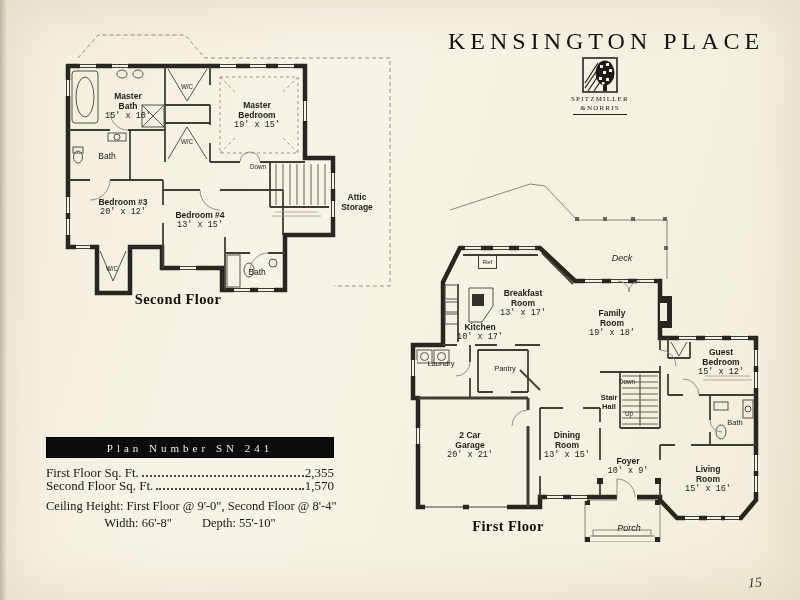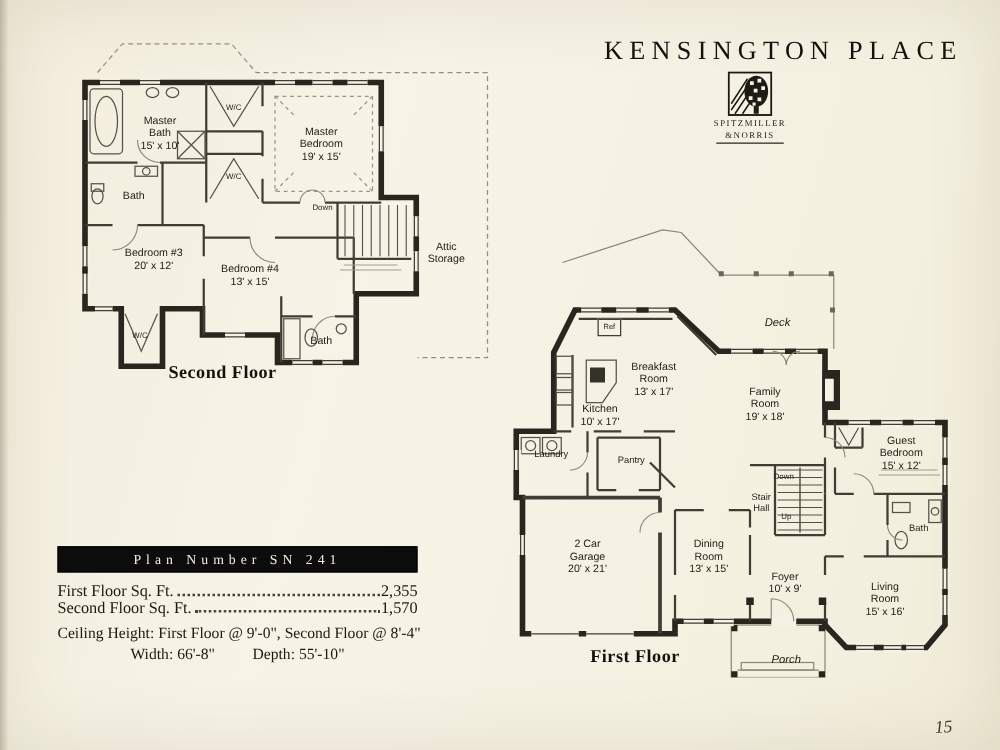--- a/index.html
+++ b/index.html
@@ -3,32 +3,32 @@
 <meta charset="utf-8">
 <style>
   html,body{margin:0;padding:0;background:#d8d4c6;}
   .page{position:relative;width:800px;height:600px;overflow:hidden;
         background:linear-gradient(105deg,#f2eddc 0%,#f7f3e6 35%,#f5f1e1 75%,#f1ecd9 100%);
         box-shadow:inset 0 0 60px rgba(115,100,65,.14);
         font-family:"Liberation Serif",serif;color:#1d1a15;}
   .page-edge{position:absolute;left:0;top:0;width:7px;height:100%;
         background:linear-gradient(90deg,rgba(80,70,45,.28),rgba(80,70,45,0));}
   
-  .title{position:absolute;left:448px;top:28px;width:322px;text-align:right;
-        font-size:21px;letter-spacing:5px;color:#14120e;white-space:nowrap;}
+  .title{position:absolute;left:448px;top:28px;width:322px;text-align:left;
+        font-size:24px;letter-spacing:5px;color:#14120e;white-space:nowrap;}
   .logo{position:absolute;left:566px;top:57px;width:68px;text-align:center;}
   .logo-text{font-size:7px;letter-spacing:1.2px;line-height:1.25;color:#1c1914;margin-top:2px;}
   .logo-rule{width:54px;height:1px;background:#2a261e;margin:1px auto 0;}
   
   .plan{position:absolute;}
   .rlabel{position:absolute;transform:translate(-50%,-50%);text-align:center;
         font-family:"Liberation Sans",sans-serif;font-size:8.5px;line-height:1.18;
         color:#1f1c16;}
-  .rlabel .rname{margin:0 auto;}
-  .rlabel .rdims{white-space:nowrap;}
+  .rlabel .rname{margin:0 auto;font-weight:bold;}
+  .rlabel .rdims{white-space:nowrap;font-family:Liberation Mono, monospace;}
   .tiny{font-size:6.3px;}
   .mid{font-size:9px;font-style:italic;}
   .refbox{position:absolute;left:73px;top:85px;width:17px;height:12px;border:1px solid #403d34;
         background:#f6f2e3;font-family:"Liberation Sans",sans-serif;font-size:6px;
         display:flex;align-items:center;justify-content:center;color:#1f1c16;}
   .fcaption{position:absolute;transform:translate(-50%,-50%);font-weight:bold;
         font-size:14.5px;letter-spacing:.4px;color:#15120d;white-space:nowrap;
         font-family:"Liberation Serif",serif;}
   
   .infobox{position:absolute;left:46px;top:437px;width:288px;}

